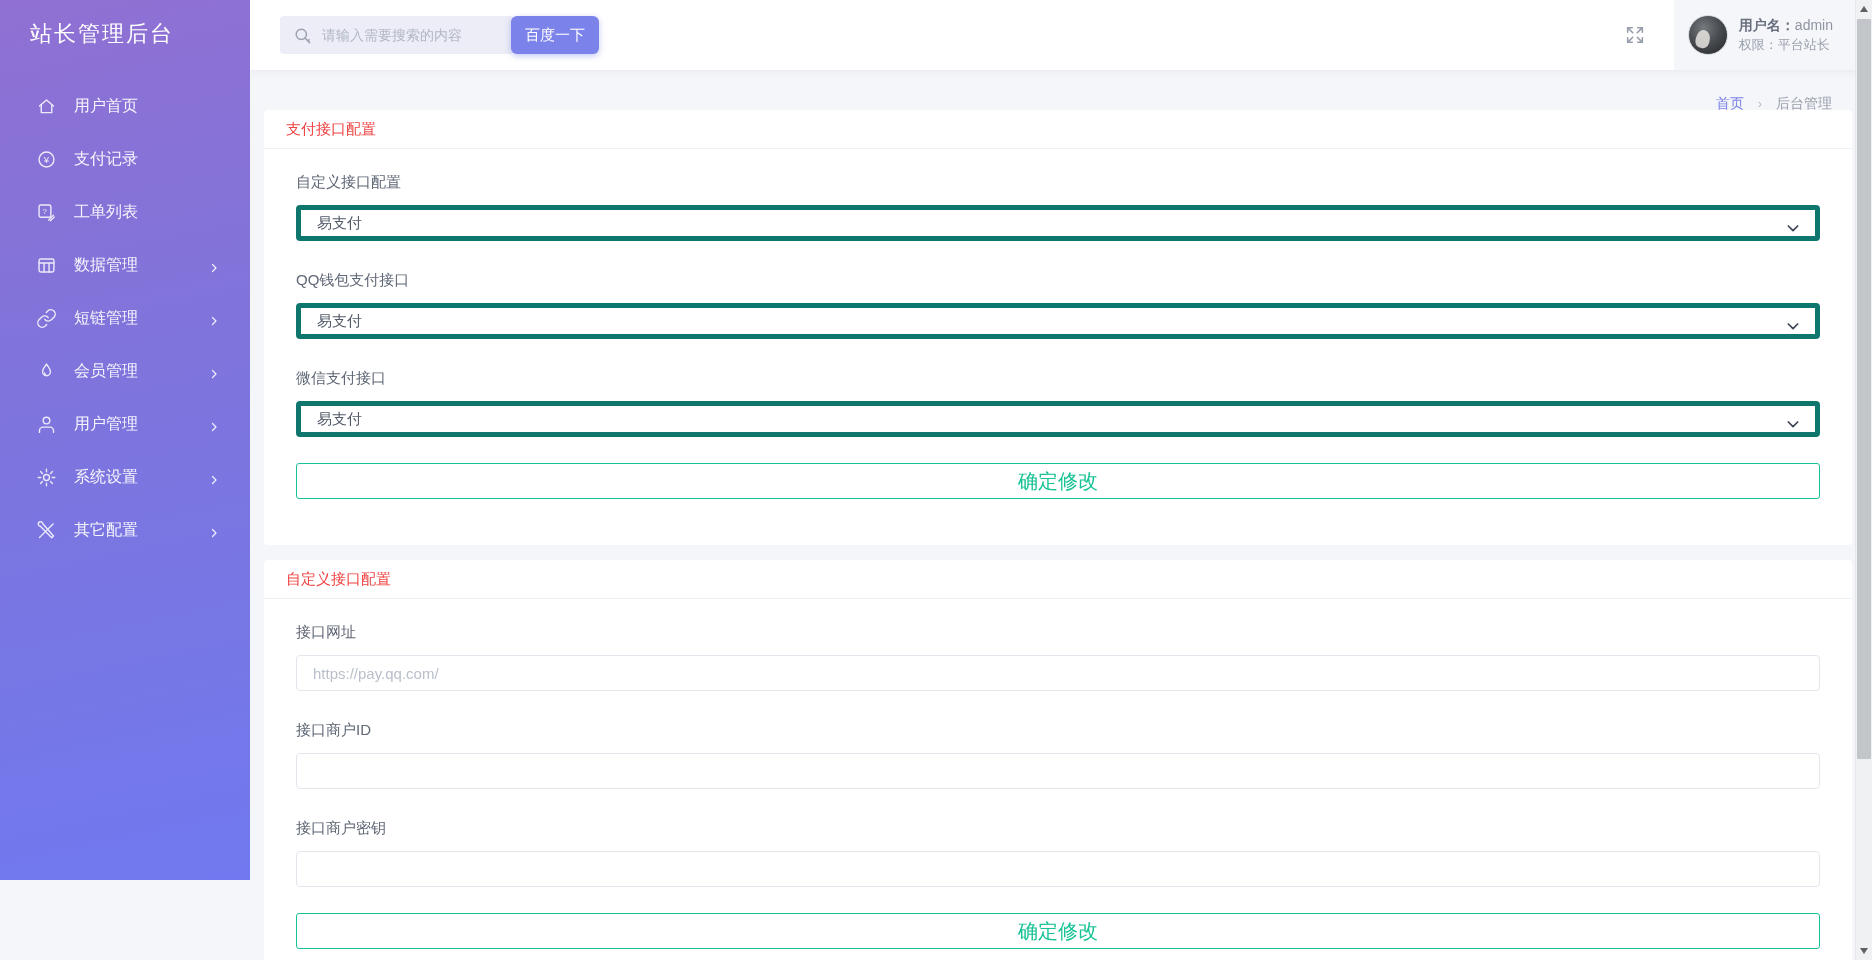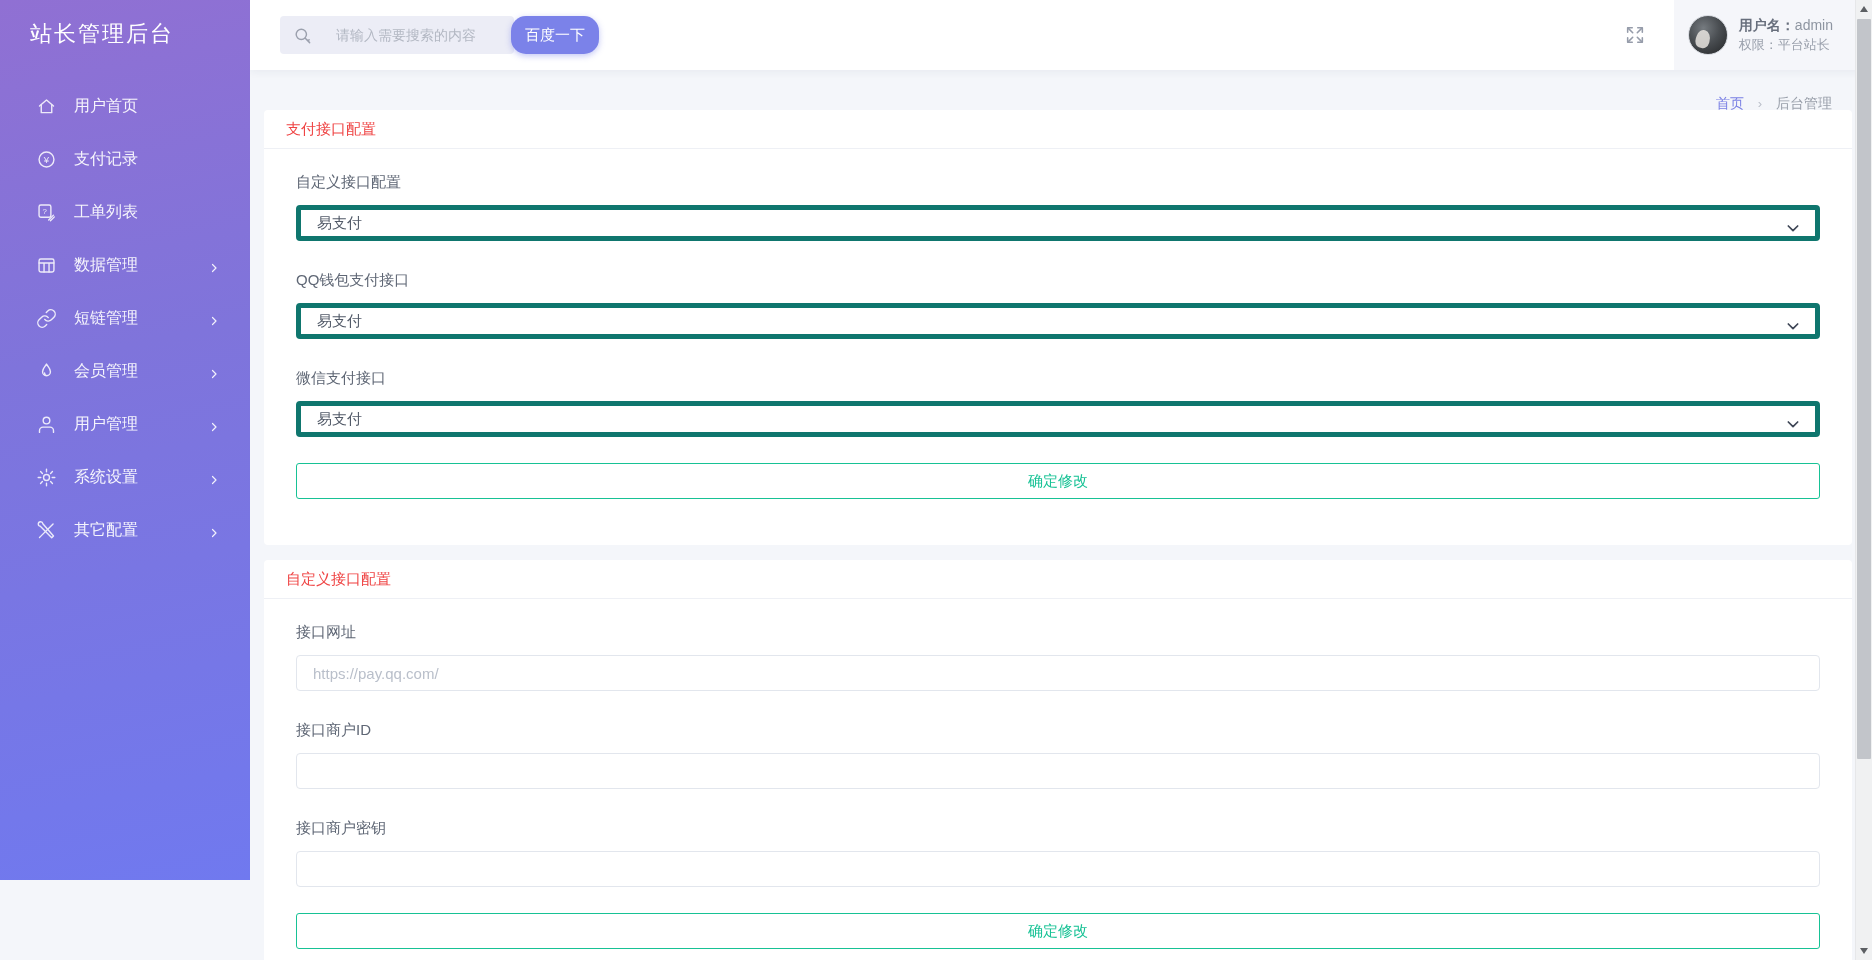--- a/index.html
+++ b/index.html
@@ -31,32 +31,32 @@
   .mi-chevron svg { width:12px; height:12px; stroke:#fff; fill:none; stroke-width:2.4; stroke-linecap:round; stroke-linejoin:round; }
   
   .main-wrap { position:absolute; left:250px; top:0; right:0; height:960px; }
   .topbar {
     height:70px; background:#fff; display:flex; align-items:center;
     padding-left:30px; position:relative; z-index:3;
     box-shadow:0 2px 8px rgba(40,50,80,.06);
   }
   .search-box {
     width:234px; height:38px; background:#ecedf6; border-radius:4px;
-    display:flex; align-items:center; padding:0 10px 0 13px;gap:14px;
+    display:flex; align-items:center; padding:0 10px 0 13px;
   }
   .search-box svg { width:19px; height:19px; stroke:#9ba0ad; fill:none; stroke-width:1.8; stroke-linecap:round; flex:none; }
   .search-input {
     border:none; outline:none; background:transparent; margin-left:10px;
     font-size:14px; color:#424a57; width:100%;
     font-family:"Liberation Sans","DejaVu Sans",sans-serif;
   }
   .search-input::placeholder { color:#b3b8c3; }
   .search-btn {
     height:38px; width:88px; margin-left:-3px; border:none; cursor:pointer;
-    background:#7b82e9; color:#fff; font-size:15px; border-radius:15px;
+    background:#7b82e9; color:#fff; font-size:15px; border-radius:6px;
     font-family:"Liberation Sans","DejaVu Sans",sans-serif;
     box-shadow:0 2px 6px rgba(123,130,233,.45);
   }
   .topbar-right { margin-left:auto; display:flex; align-items:center; height:100%; }
   .fullscreen-btn { width:22px; height:22px; margin-right:28px; cursor:pointer; }
   .fullscreen-btn svg { width:22px; height:22px; stroke:#969caa; fill:none; stroke-width:1.7; stroke-linecap:round; stroke-linejoin:round; }
   .user-panel {
     height:100%; background:#f5f6fa; display:flex; align-items:center;
     padding:0 22px 0 14px; margin-right:17px; cursor:pointer;
   }
@@ -99,21 +99,21 @@
   .select-chevron { position:absolute; right:14px; top:10px; width:16px; height:16px; }
   .select-chevron svg { width:16px; height:16px; stroke:#3f4757; fill:none; stroke-width:2.6; stroke-linecap:round; stroke-linejoin:round; }
   .text-input {
     width:100%; height:36px; border:1px solid #e2e6ed; border-radius:4px;
     padding:0 16px; font-size:15px; color:#525a68; outline:none; background:#fff;
     font-family:"Liberation Sans","DejaVu Sans",sans-serif;
   }
   .text-input::placeholder { color:#b9bfca; }
   .submit-btn {
     margin-top:26px; width:100%; height:36px; background:#fff; cursor:pointer;
-    border:1px solid #17c295; color:#17c295; border-radius:3px; font-size:15px;
+    border:1px solid #17c295; color:#17c295; border-radius:3px; font-size:20px;
     font-family:"Liberation Sans","DejaVu Sans",sans-serif;
   }
   
   .page-scrollbar {
     position:absolute; right:0; top:0; width:17px; height:960px;
     background:#f0f1f2; z-index:10; border-left:1px solid #e6e7e9;
   }
   .sb-arrow-up, .sb-arrow-down {
     position:absolute; left:4px; width:0; height:0;
     border-left:4.5px solid transparent; border-right:4.5px solid transparent;

